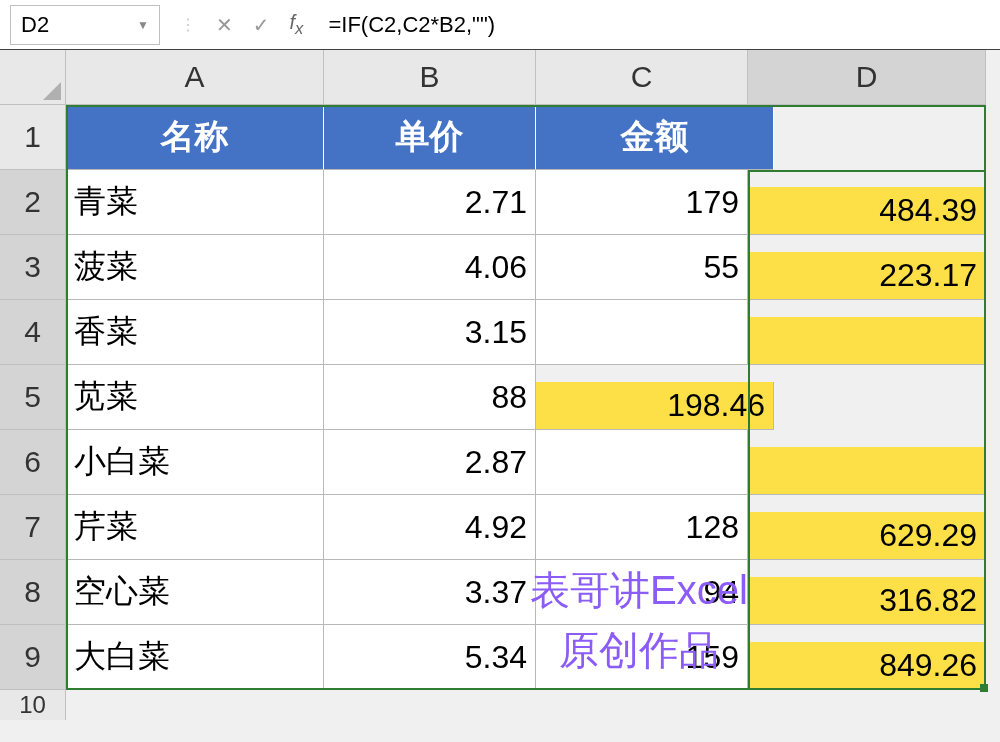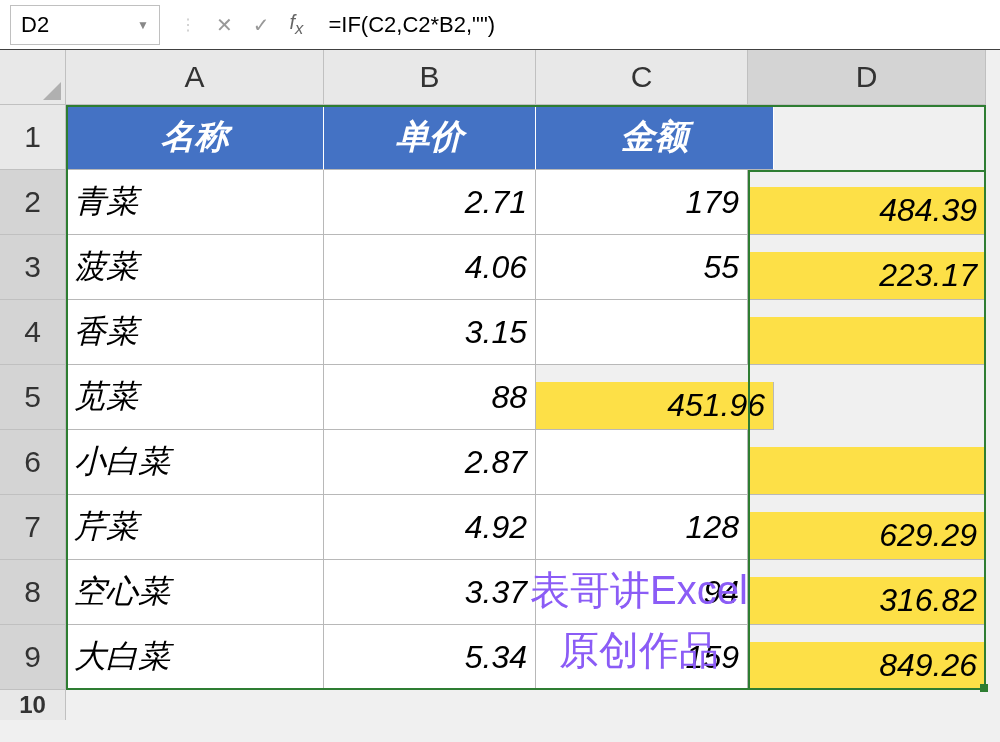--- a/index.html
+++ b/index.html
@@ -134,21 +134,20 @@
     }
     .cell {
       border-right: 1px solid #b8b8b8;
       border-bottom: 1px solid #b8b8b8;
       display: flex;
       align-items: center;
       padding: 12px 8px;
       font-size: 32px;
       color: #000;
       background: white;
-      font-style: italic;
     }
     .cell.header-cell {
       background: #4472c4;
       color: white;
       font-weight: bold;
       justify-content: center;
       border-right: 1px solid white;
       font-size: 34px;
     }
     .cell.text-left {
@@ -185,21 +184,20 @@
       font-weight: 500;
       pointer-events: none;
       z-index: 100;
       line-height: 1.5;
       text-align: center;
     }
     
     .row-10 {
       display: flex;
       height: 30px;
-      font-weight: bold;
     }
     .row-10 .row-header {
       font-size: 24px;
     }
   </style>
 </head>
 <body>
 
 <div class="formula-bar">
   <div class="name-box">
@@ -253,21 +251,21 @@
     <div class="cell text-left col-A">香菜</div>
     <div class="cell text-right col-B">3.15</div>
     <div class="cell text-right col-C"></div>
     <div class="cell text-right col-D selected"></div>
   </div>
 
   <div class="data-row">
     <div class="row-header selected">5</div>
     <div class="cell text-left col-A">苋菜</div>
     <div class="cell text-right col-C">88</div>
-    <div class="cell text-right col-D selected">451.96</div>
+    <div class="cell text-right col-D selected">198.46</div>
   </div>
 
   <div class="data-row">
     <div class="row-header selected">6</div>
     <div class="cell text-left col-A">小白菜</div>
     <div class="cell text-right col-B">2.87</div>
     <div class="cell text-right col-C"></div>
     <div class="cell text-right col-D selected"></div>
   </div>
 

